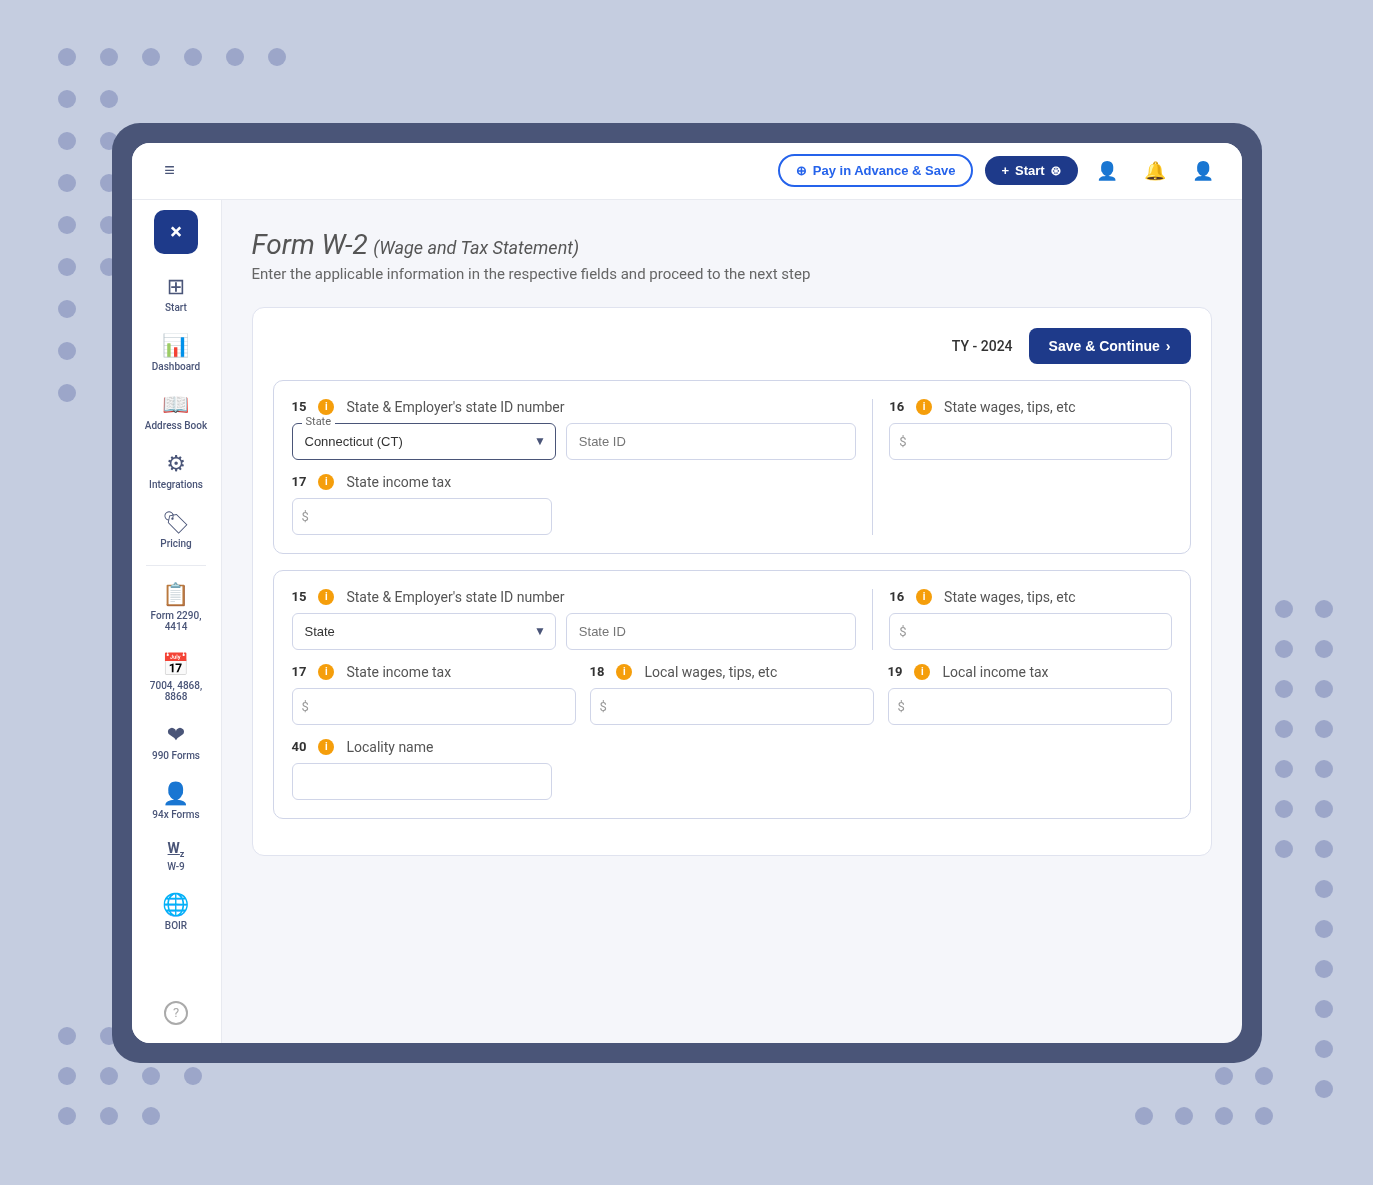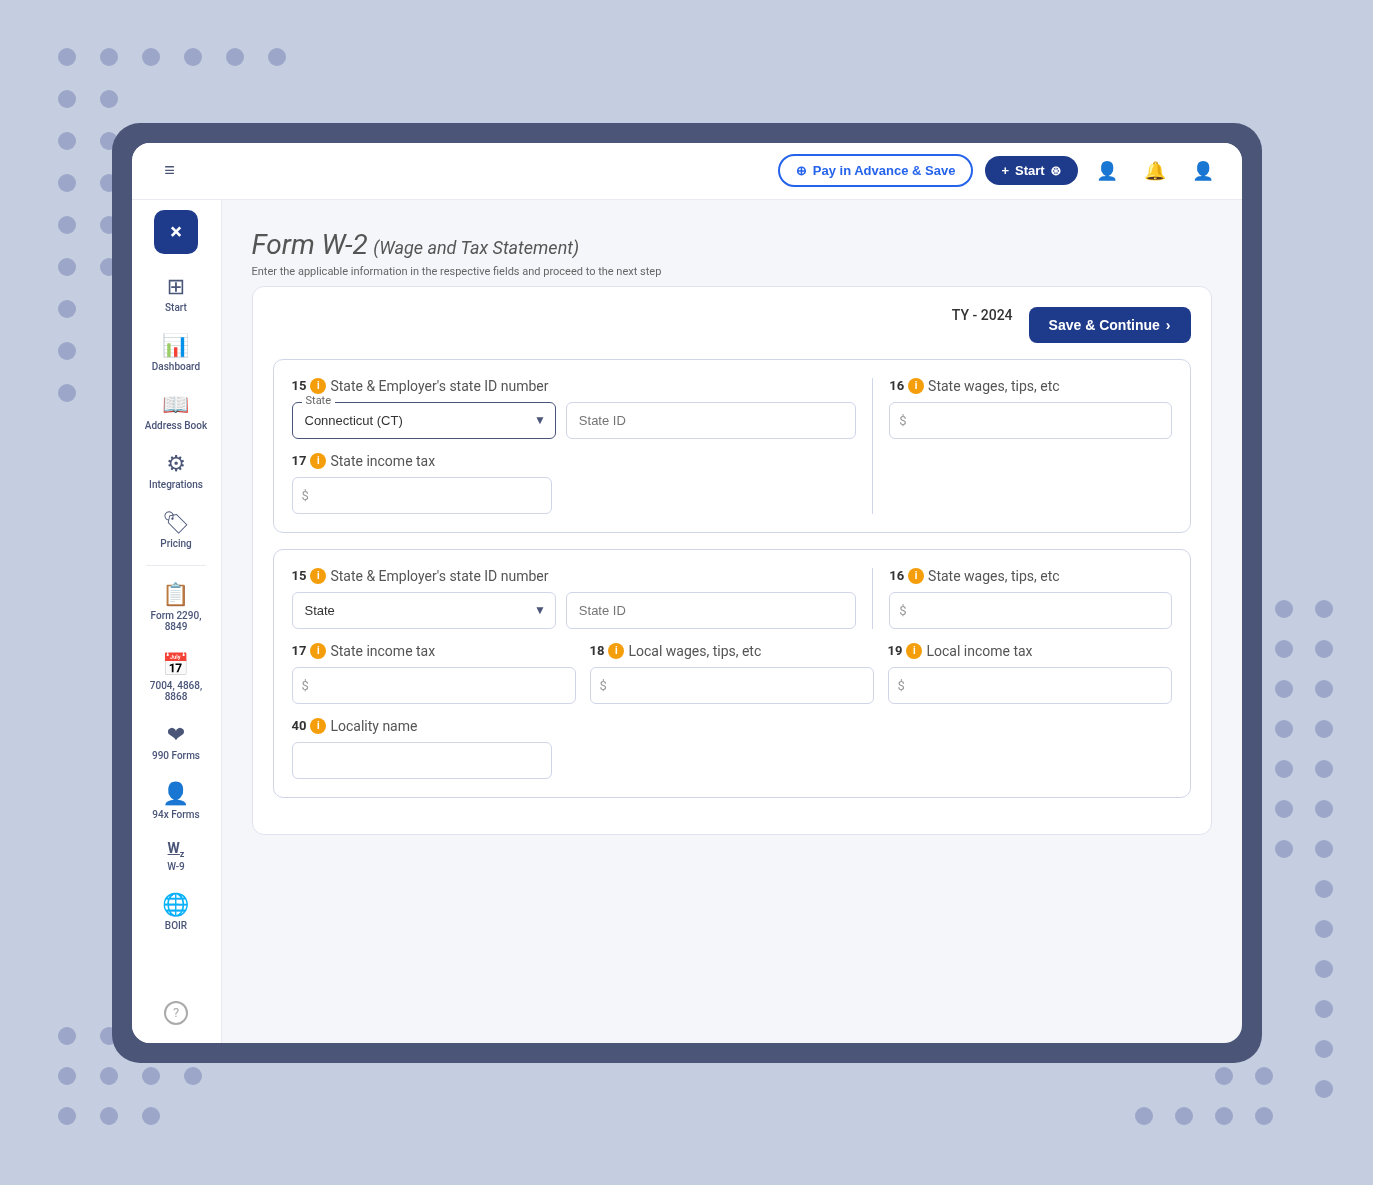--- a/index.html
+++ b/index.html
@@ -191,36 +191,37 @@
     }
 
     .page-title span {
       font-style: italic;
       font-weight: 400;
       font-size: 28px;
       color: #555;
     }
 
     .page-subtitle {
-      font-size: 11px;
+      font-size: 15px;
       color: #666;
-      margin-bottom: 8px;
+      margin-bottom: 24px;
     }
 
     
     .form-container {
       background: #fff;
       border-radius: 12px;
       padding: 20px;
       border: 1px solid #e0e3ef;
     }
 
     .form-header {
       display: flex;
       justify-content: flex-end;
+      align-items: center;
       margin-bottom: 16px;
       gap: 16px;
     }
 
     .tax-year {
       font-size: 14px;
       color: #333;
       font-weight: 500;
     }
 
@@ -249,21 +250,21 @@
     .state-section-title {
       font-size: 14px;
       font-weight: 600;
       color: #333;
       margin-bottom: 14px;
     }
 
     .field-label-row {
       display: flex;
       align-items: center;
-      gap: 4px;
+      gap: 12px;
       margin-bottom: 8px;
     }
 
     .field-number {
       font-size: 13px;
       font-weight: 700;
       color: #333;
     }
 
     .info-icon {
@@ -495,21 +496,21 @@
 
         <div class="sidebar-item">
           <span class="icon">🏷</span>
           <span class="label">Pricing</span>
         </div>
 
         <div class="sidebar-divider"></div>
 
         <div class="sidebar-item">
           <span class="icon">📋</span>
-          <span class="label">Form 2290, 8849</span>
+          <span class="label">Form 2290, 4414</span>
         </div>
 
         <div class="sidebar-item">
           <span class="icon">📅</span>
           <span class="label">7004, 4868, 8868</span>
         </div>
 
         <div class="sidebar-item">
           <span class="icon">❤</span>
           <span class="label">990 Forms</span>

